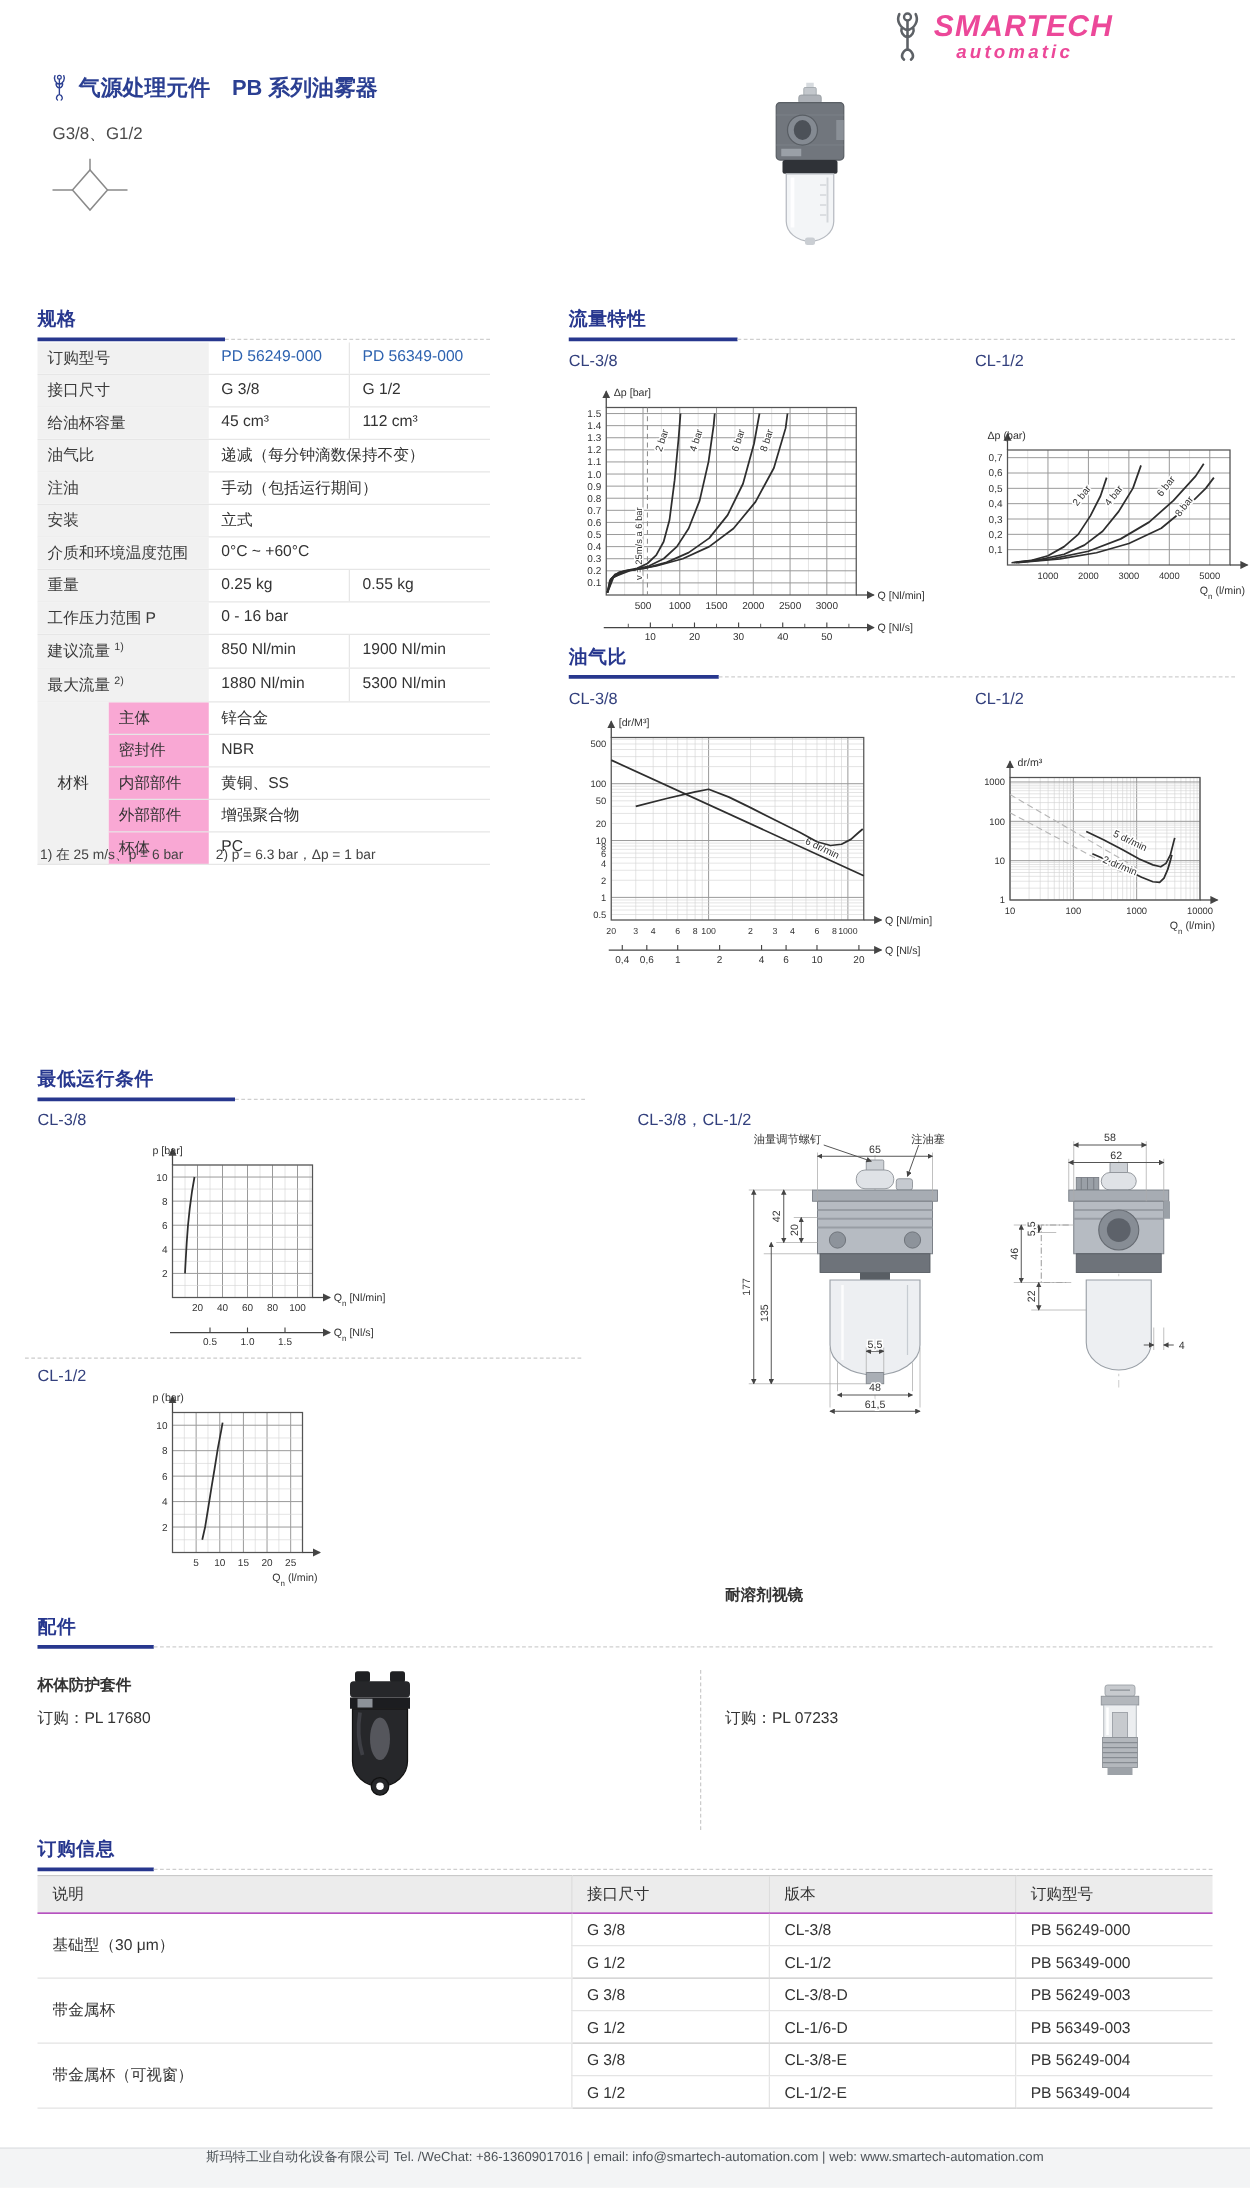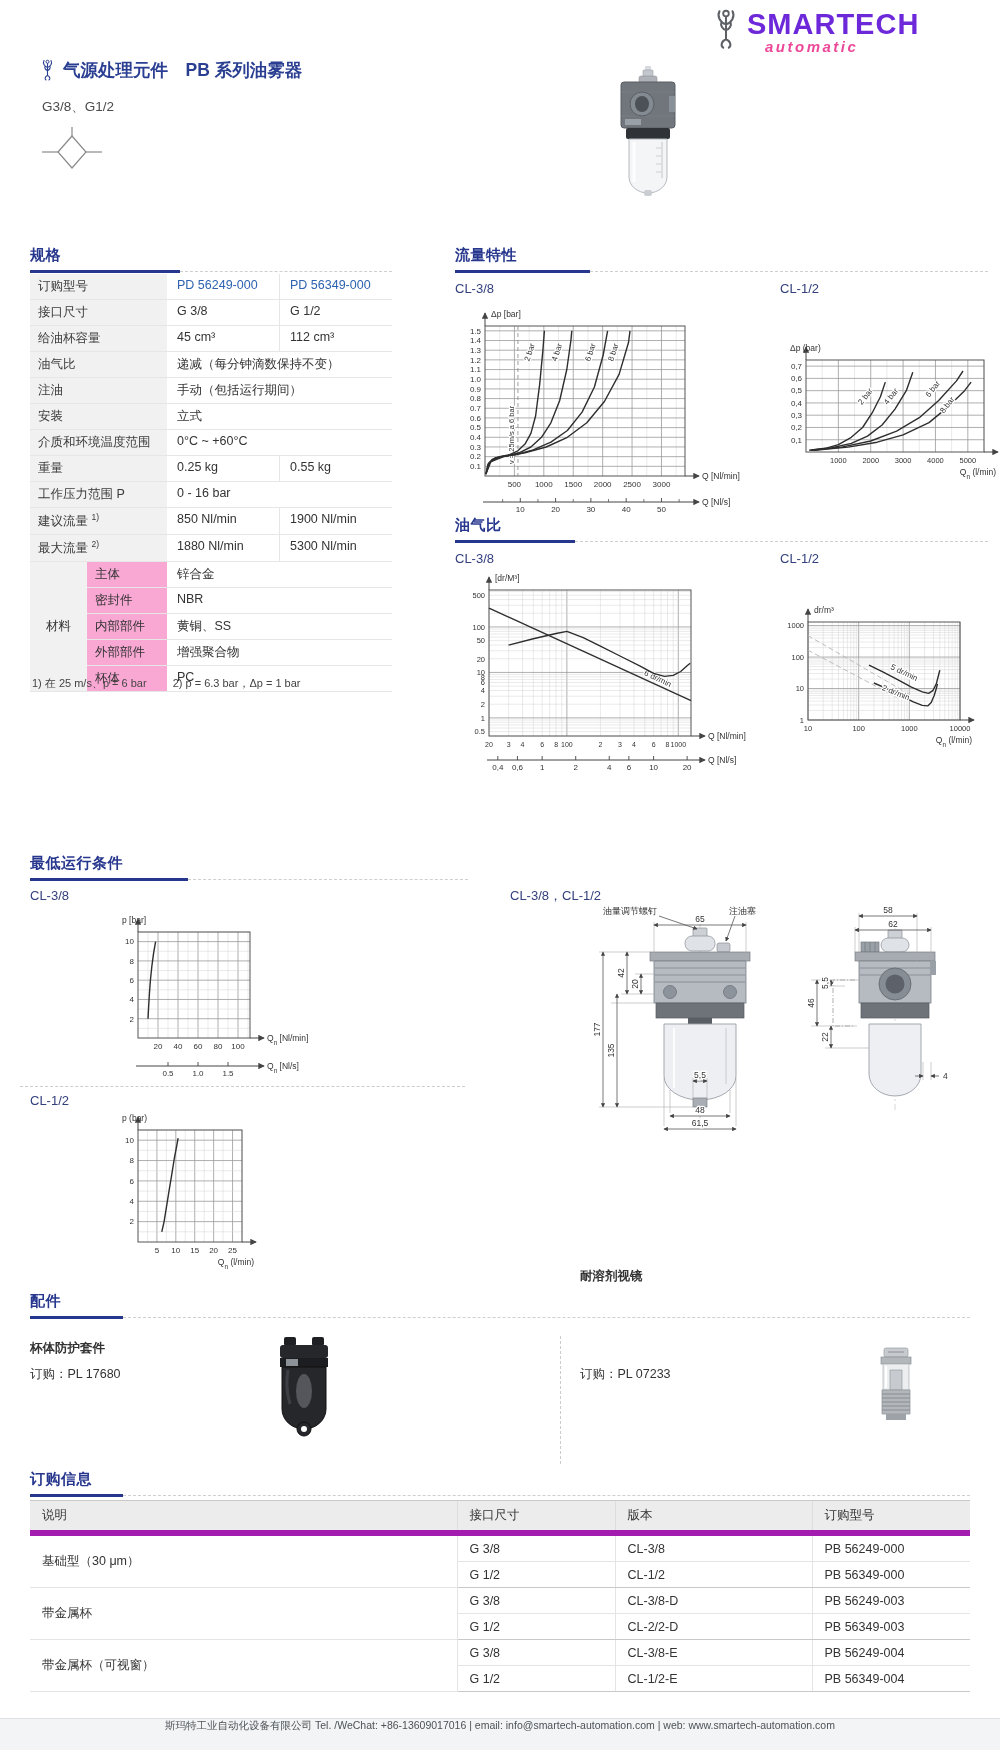--- a/index.html
+++ b/index.html
@@ -1,21 +1,21 @@
 <!DOCTYPE html>
 <html><head>
 <meta charset="utf-8">
 <style>
 *{margin:0;padding:0;box-sizing:border-box}
 body{background:#e8e8e8;font-family:"Liberation Sans","DejaVu Sans",sans-serif}
 #page{position:relative;width:1000px;height:1750px;background:#fff;margin:0 auto;overflow:hidden;color:#333}
 
 #logo{position:absolute;left:712px;top:8px;display:flex;gap:7px;align-items:flex-start}
 .logo-icon{color:#5d6166}
-#brand-main{font-size:29px;font-weight:bold;letter-spacing:1px;color:#6d28d9}
+#brand-main{font-size:24px;font-weight:bold;font-style:italic;letter-spacing:1px;color:#ec4899}
 #brand-sub{font-size:15px;font-weight:bold;font-style:italic;letter-spacing:2.5px;color:#ec4899;margin-top:-3px;padding-left:18px}
 #title-block{position:absolute;left:40px;top:58px;display:flex;gap:8px;align-items:center}
 #page-title{font-size:17.5px;font-weight:bold;color:#2b3f92}
 .claw-blue{color:#2b3f92}
 #subtitle{position:absolute;left:42px;top:98px;font-size:13.5px;color:#4a4a4a}
 
 .sec{position:absolute}
 .sec h2{font-size:15px;font-weight:bold;color:#27378e;letter-spacing:.5px}
 .rule{display:flex;align-items:center;margin-top:5px}
 .rule .solid{height:3px;background:#27378e}
@@ -49,21 +49,21 @@
 #min-sep{position:absolute;left:20px;top:1086px;width:445px;border-top:1px dashed #ccc}
 #acc-divider{position:absolute;left:560px;top:1336px;height:128px;border-left:1px dashed #ccc}
 .acc-name{position:absolute;font-size:12.5px;font-weight:bold;color:#333}
 .acc-order{position:absolute;font-size:12.5px;color:#333}
 #acc1-name{left:30px;top:1340px}#acc1-order{left:30px;top:1366px}
 #acc2-name{left:580px;top:1268px}#acc2-order{left:580px;top:1366px}
 #acc1-img{position:absolute;left:272px;top:1336px}
 #acc2-img{position:absolute;left:876px;top:1346px}
 
 #order-table{position:absolute;left:30px;top:1500px;width:940px;border-collapse:collapse;font-size:12.5px;color:#333}
-#order-table th{background:#ececec;border-top:1px solid #c9c9c9;border-bottom:6px solid #a21caf;padding:6px 12px;font-weight:normal;text-align:left}
+#order-table th{background:#ececec;border-top:1px solid #c9c9c9;border-bottom:1px solid #a21caf;padding:6px 12px;font-weight:normal;text-align:left}
 #order-table td{border-bottom:1px solid #e4e4e4;border-left:1px solid #e4e4e4;padding:5.5px 12px}
 #order-table td.gname{border-left:none}
 #order-table th+th{border-left:1px solid #ddd}
 #order-table tr.glast td{border-bottom:1px solid #c9c9c9}
 
 #footer{position:absolute;left:0;top:1718px;width:1000px;height:32px;background:#f3f4f5;border-top:1px solid #e0e1e3;display:flex;align-items:flex-start;justify-content:center;font-size:10.5px;color:#4c5257}
 #pneu,#product{position:absolute}
 #pneu{left:40px;top:122px}
 #product{left:612px;top:66px}
 </style>
@@ -317,21 +317,21 @@
           <td>PB 56349-000</td>
         </tr>
         <tr>
           <td rowspan="2" class="gname">带金属杯</td>
           <td>G 3/8</td>
           <td>CL-3/8-D</td>
           <td>PB 56249-003</td>
         </tr>
         <tr class="glast">
           <td>G 1/2</td>
-          <td>CL-2/2-D</td>
+          <td>CL-1/6-D</td>
           <td>PB 56349-003</td>
         </tr>
         <tr>
           <td rowspan="2" class="gname">带金属杯（可视窗）</td>
           <td>G 3/8</td>
           <td>CL-3/8-E</td>
           <td>PB 56249-004</td>
         </tr>
         <tr class="glast">
           <td>G 1/2</td>

